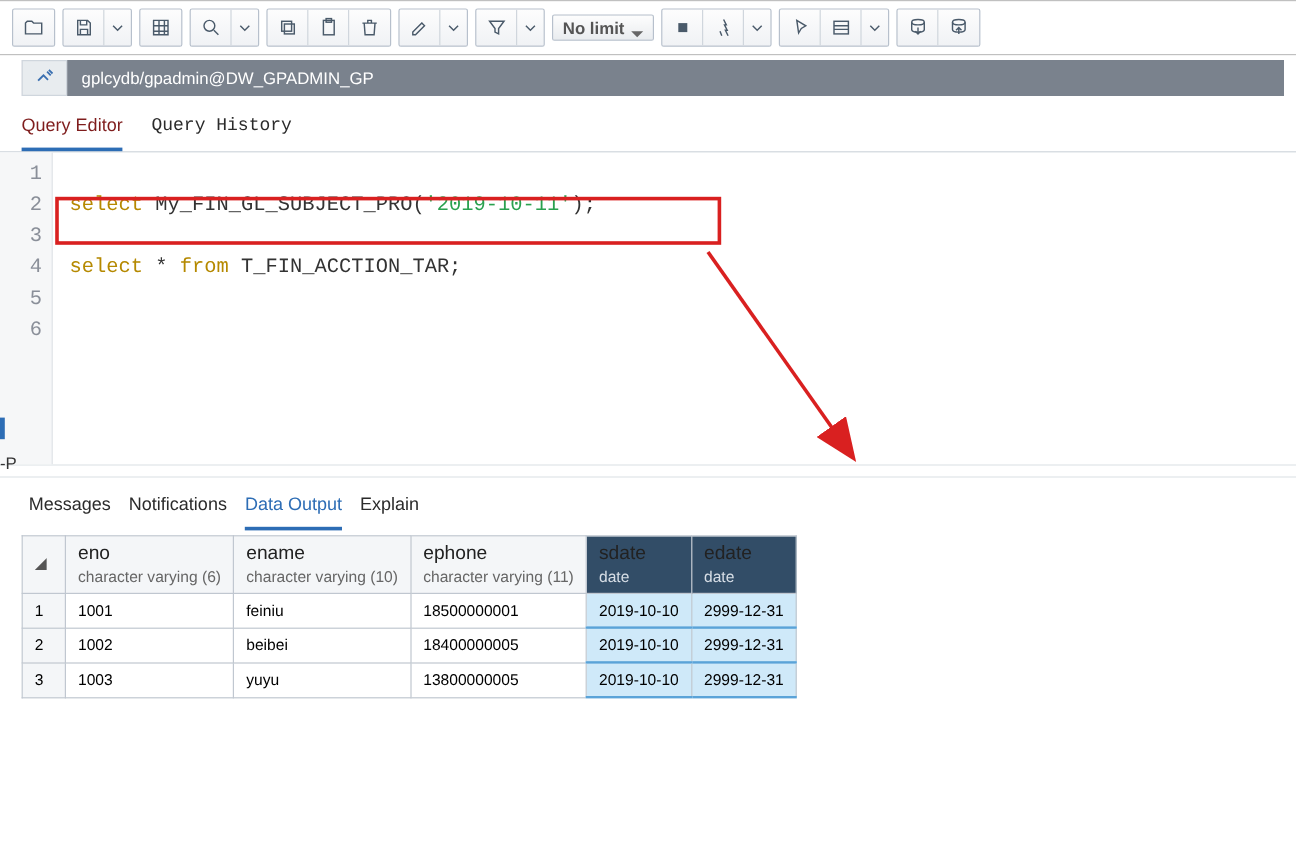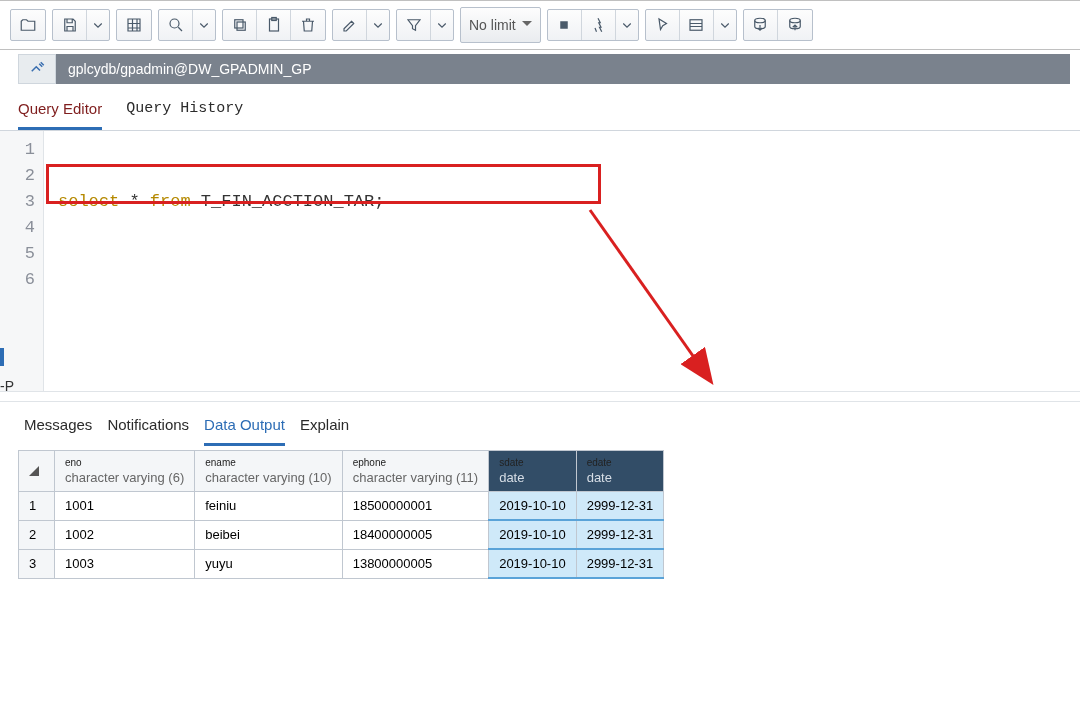--- a/index.html
+++ b/index.html
@@ -6,21 +6,21 @@
   body { font-family: Arial, sans-serif; font-size: 13px; background: #fff; width: 1080px; height: 704px; overflow: hidden; position: relative; }
 
   
   .toolbar { display: flex; gap: 6px; padding: 6px 10px; border-top: 1px solid #c0c0c0; border-bottom: 1px solid #c0c0c0; align-items: center; }
   .tbgroup { display: flex; border: 1px solid #b7c0cc; border-radius: 2px; overflow: hidden; background: linear-gradient(#fdfdfd,#f0f2f5); }
   .tbtn { width: 34px; height: 30px; display: flex; align-items: center; justify-content: center; color: #4a5a6a; cursor: pointer; border-right: 1px solid #d0d6dd; }
   .tbtn:last-child { border-right: none; }
   .tbtn.narrow { width: 22px; }
   .tbtn svg { width: 18px; height: 18px; stroke: #4a5a6a; fill: none; stroke-width: 1.6; }
   .tbtn.fill svg { fill: #4a5a6a; stroke: none; }
-  .limit-select { height: 36px; border: 1px solid #b7c0cc; background: linear-gradient(#fdfdfd,#e9ecef); padding: 0 24px 0 8px; font-size: 14px; color: #555; position: relative; border-radius: 2px; display:flex; align-items:center; }
+  .limit-select { height: 22px; border: 1px solid #b7c0cc; background: linear-gradient(#fdfdfd,#e9ecef); padding: 0 24px 0 8px; font-size: 14px; color: #555; position: relative; border-radius: 2px; display:flex; align-items:center;font-weight:bold; }
   .limit-select::after { content:""; position:absolute; right:8px; top:13px; border:5px solid transparent; border-top-color:#666; }
 
   
   .connbar { display: flex; align-items: stretch; height: 30px; margin: 4px 10px 0 18px; }
   .connicon { width: 38px; background: #e8ecef; color: #3a6fb0; display:flex; align-items:center; justify-content:center; border:1px solid #cfd6dd; }
   .connicon svg { width:18px; height:18px; }
   .conntext { background:#7a828d; color:#fff; display:flex; align-items:center; padding:0 12px; flex:1; font-size:14px; }
 
   
   .qtabs { display:flex; gap:24px; padding:16px 18px 0 18px; border-bottom:1px solid #d0d6dd; }
@@ -49,21 +49,21 @@
   .rtabs { display:flex; gap:15px; padding:14px 24px 0 24px; border-top:1px solid #e0e4e8; }
   .rtab { font-size:15px; color:#2b2b2b; padding-bottom:10px; cursor:pointer; }
   .rtab.active { color:#2d6db5; border-bottom:3px solid #2d6db5; }
 
   
   table.data { border-collapse: collapse; margin:4px 0 0 18px; border-top:1px solid #c0c7d0; }
   table.data th, table.data td { border:1px solid #c0c7d0; padding:6px 10px; text-align:left; font-weight:normal; }
   table.data th { background:#f4f6f8; }
   table.data th.sel { background:#324d67; color:#fff; }
   table.data td.sel { background:#cfe9f9; border-bottom:2px solid #5aa3d8; }
-  .colname { font-size:10px; color:#222; display:block; }
+  .colname { font-size:16px; color:#222; display:block; }
   .coltype { font-size:13px; color:#666; display:block; margin-top:2px; }
   th.sel .coltype { color:#d7dee6; }
   .rownum-head { width:36px; }
   .rownum-head svg { width:10px; height:10px; }
   td.rownum { text-align:center; background:#f4f6f8; width:36px; }
 </style>
 </head>
 <body>
 
 <div class="toolbar">
@@ -225,20 +225,21 @@
   <div class="gutter">
     <div>1</div>
     <div>2</div>
     <div>3</div>
     <div>4</div>
     <div>5</div>
     <div>6</div>
   </div>
   <div class="codearea">
     <div>&nbsp;</div>
+    <div><span class="kw">select</span><span class="ident"> My_FIN_GL_SUBJECT_PRO(</span><span class="str">'2019-10-11'</span><span class="punc">);</span></div>
     <div>&nbsp;</div>
     <div><span class="kw">select</span><span class="ident"> * </span><span class="kw">from</span><span class="ident"> T_FIN_ACCTION_TAR;</span></div>
     <div>&nbsp;</div>
     <div>&nbsp;</div>
   </div>
 </div>
 
 <div class="highlight-box"></div>
 <svg class="arrow-svg" viewBox="0 0 160 200">
   <defs>

